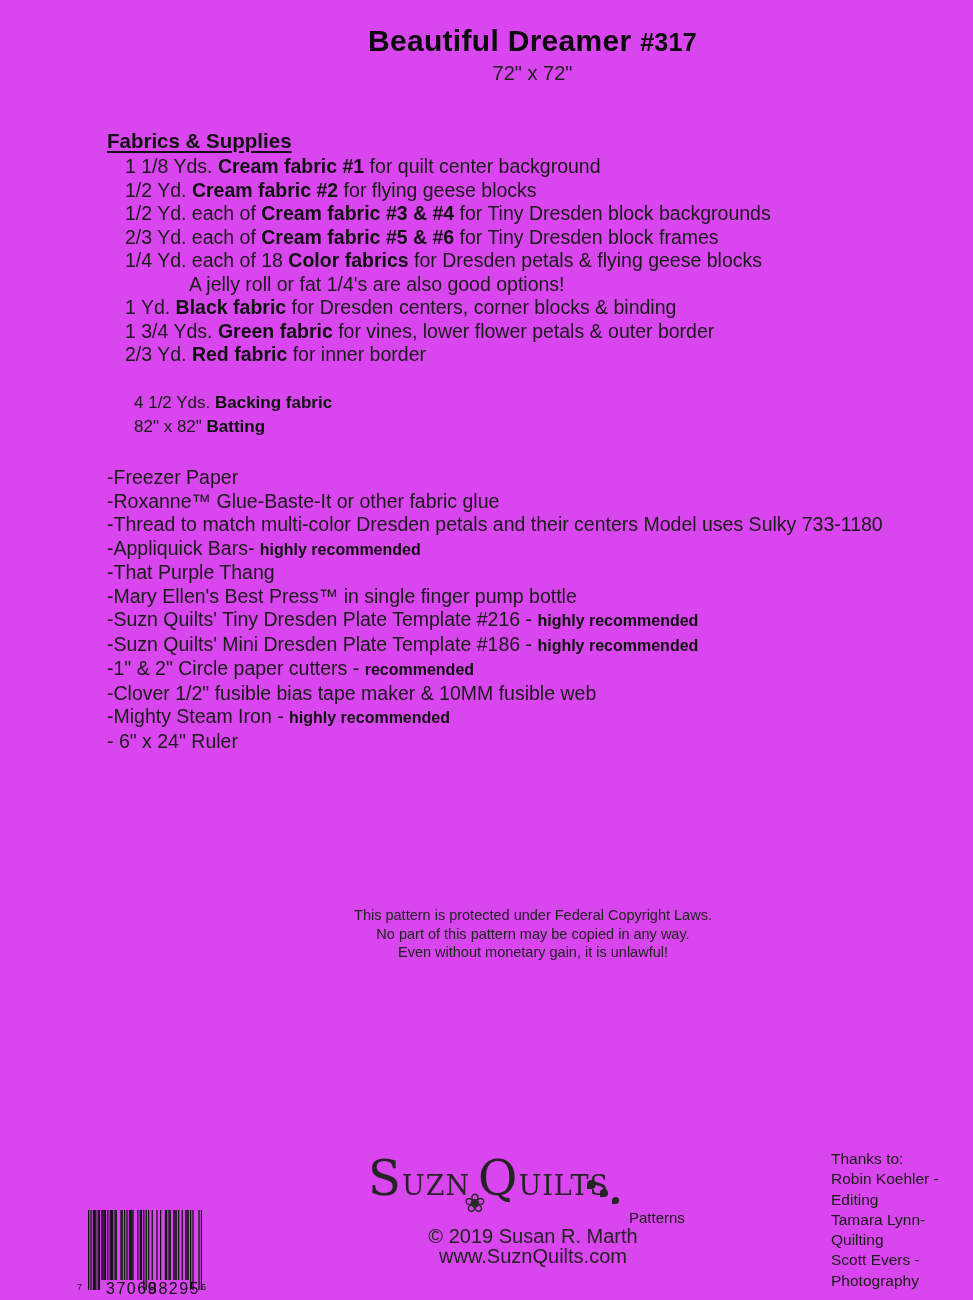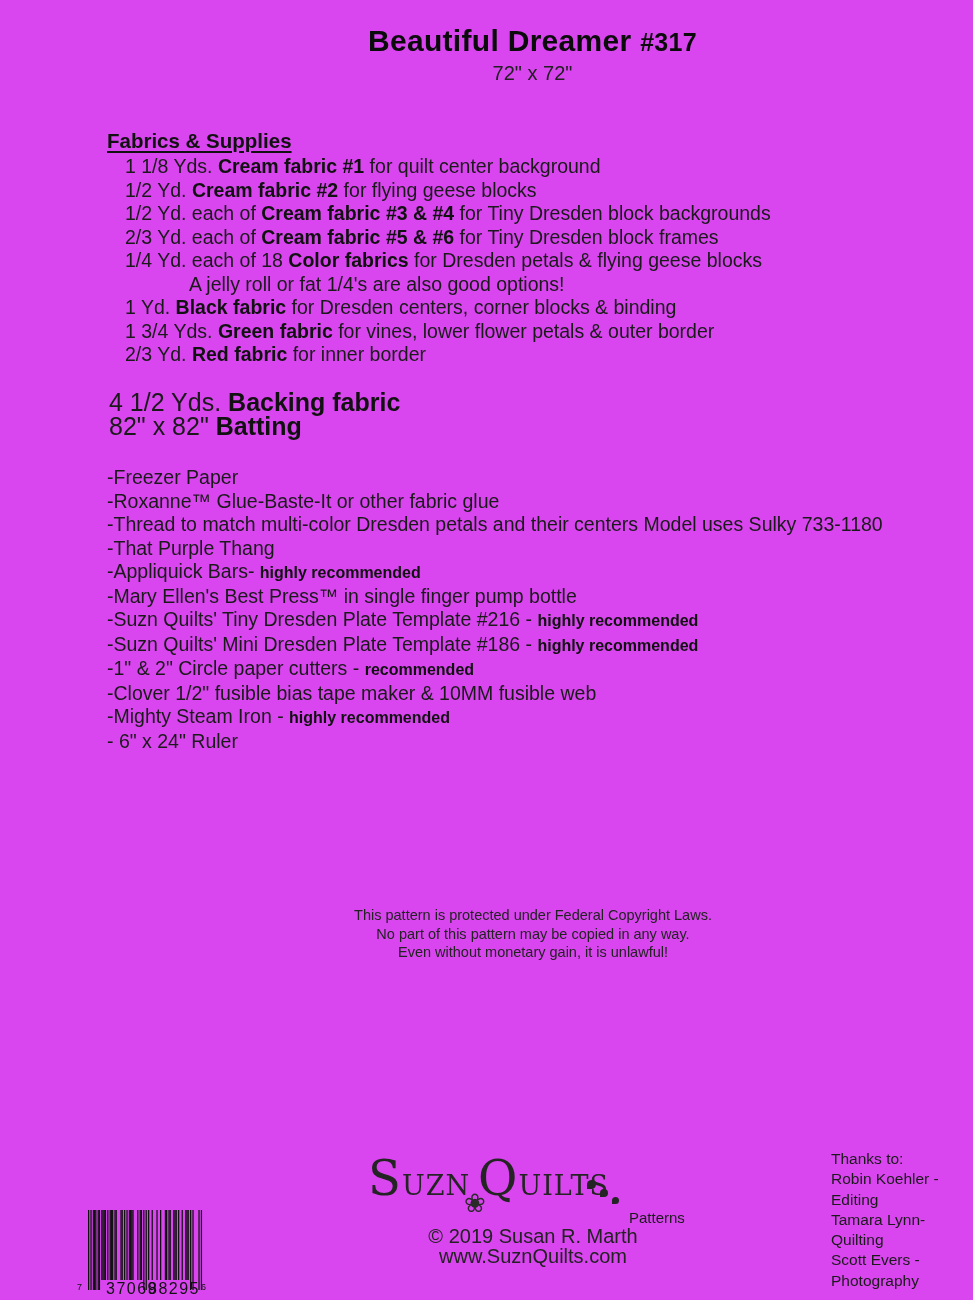--- a/index.html
+++ b/index.html
@@ -12,21 +12,21 @@
   .title{font-size:30px;font-weight:700;color:#0b0b0b;letter-spacing:.3px;}
   .title .num{font-size:25px;}
   .subtitle{font-size:20px;margin-top:4px;color:#202020;}
   
   .fab-heading{
     position:absolute;left:107px;top:129px;font-size:20.5px;font-weight:700;
     text-decoration:underline;text-decoration-thickness:2px;text-underline-offset:3px;color:#111;
   }
   #fabric-list{position:absolute;left:125px;top:155px;font-size:19.5px;line-height:23.5px;white-space:nowrap;}
   #fabric-list .note{padding-left:64px;}
-  #extra-list{position:absolute;left:109px;top:391px;font-size:25px;line-height:23.6px;white-space:nowrap;}
+  #extra-list{position:absolute;left:134px;top:391px;font-size:17px;line-height:23.6px;white-space:nowrap;}
   #supplies-list{position:absolute;left:107px;top:466px;font-size:19.5px;line-height:23.5px;white-space:nowrap;}
   b{font-weight:700;color:#111;}
   .rec{font-weight:700;font-size:16px;color:#111;}
   
   .copyright{position:absolute;left:300px;top:906px;width:466px;text-align:center;
     font-size:14.5px;line-height:18.6px;color:#222;}
   
   .logo{position:absolute;left:368px;top:1150px;white-space:nowrap;font-family:"DejaVu Serif",serif;color:#242424;}
   .logo-word{display:inline-block;font-size:27px;text-transform:uppercase;letter-spacing:1px;text-align:center;}
   .logo-word::first-letter{font-size:48px;}
@@ -76,22 +76,22 @@
 
   <div id="extra-list">
       <div>4 1/2 Yds. <b>Backing fabric</b></div>
       <div>82" x 82" <b>Batting</b></div>
     </div>
 
   <div id="supplies-list">
       <div>-Freezer Paper</div>
       <div>-Roxanne™ Glue-Baste-It or other fabric glue</div>
       <div>-Thread to match multi-color Dresden petals and their centers Model uses Sulky 733-1180</div>
+      <div>-Appliquick Bars- <span class="rec">highly recommended</span></div>
       <div>-That Purple Thang</div>
-      <div>-Appliquick Bars- <span class="rec">highly recommended</span></div>
       <div>-Mary Ellen's Best Press™ in single finger pump bottle</div>
       <div>-Suzn Quilts' Tiny Dresden Plate Template #216 - <span class="rec">highly recommended</span></div>
       <div>-Suzn Quilts' Mini Dresden Plate Template #186 - <span class="rec">highly recommended</span></div>
       <div>-1" &amp; 2" Circle paper cutters - <span class="rec">recommended</span></div>
       <div>-Clover 1/2" fusible bias tape maker &amp; 10MM fusible web</div>
       <div>-Mighty Steam Iron - <span class="rec">highly recommended</span></div>
       <div>- 6" x 24" Ruler</div>
     </div>
 
   <div class="copyright">

